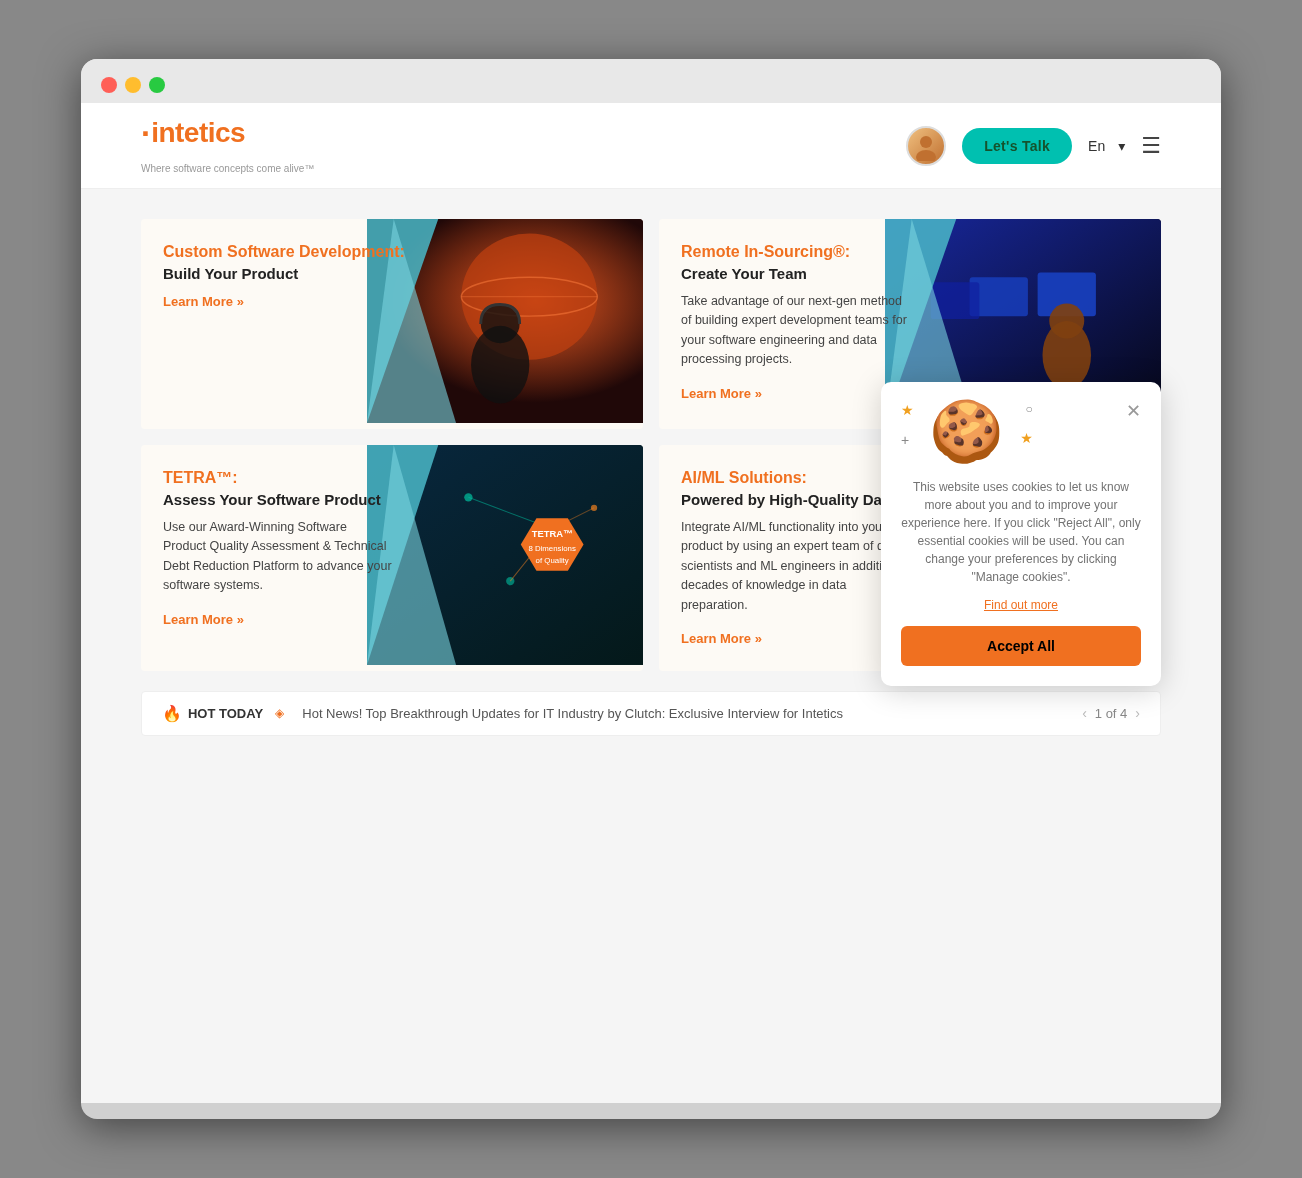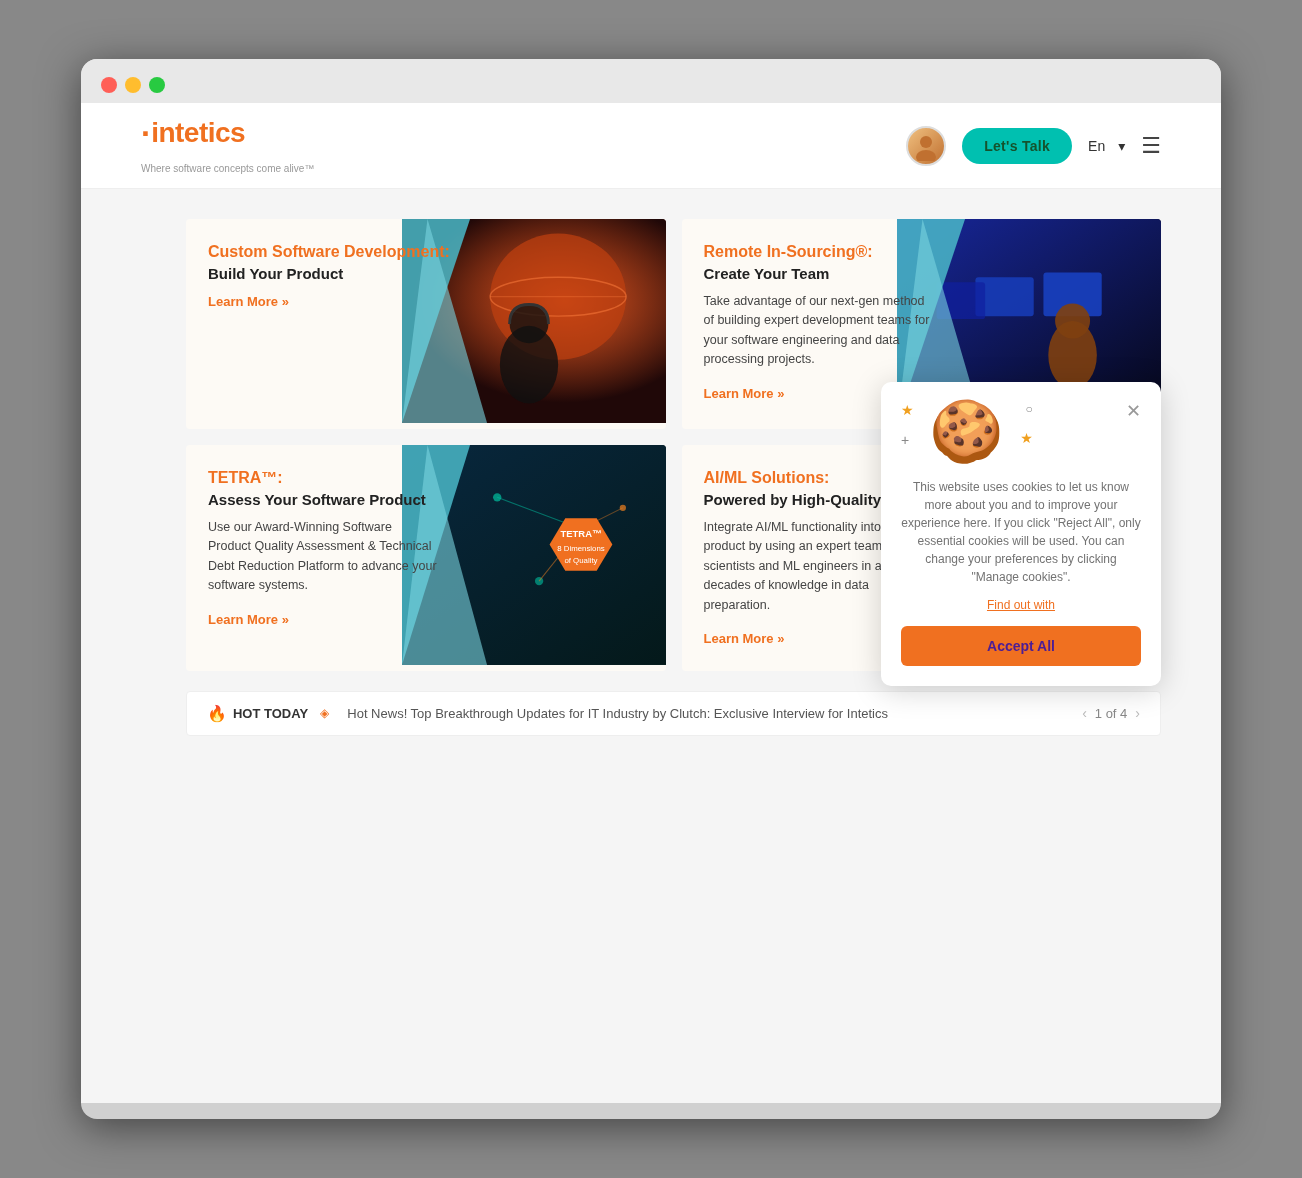--- a/index.html
+++ b/index.html
@@ -141,21 +141,21 @@
     }
     .cookie-img {
       font-size: 60px; text-align: center; line-height: 1;
     }
     .cookie-close { color: #999; font-size: 18px; cursor: pointer; line-height: 1; }
     .cookie-text { font-size: 12px; color: #737373; line-height: 1.5; text-align: center; margin-bottom: 12px; }
     .cookie-link { color: #f07020; text-decoration: underline; font-size: 12px; display: block; text-align: center; margin-bottom: 14px; cursor: pointer; }
     .cookie-btn {
       width: 100%;
       background: #f07020;
-      color: #4c1d95;
+      color: #000000;
       border: none;
       padding: 12px;
       border-radius: 6px;
       font-size: 14px;
       font-weight: 600;
       cursor: pointer;
     }
     
     .img-custom-software {
       background: linear-gradient(135deg, #c84010 0%, #401010 50%, #804030 100%);
@@ -169,21 +169,21 @@
     .img-tetra {
       background: linear-gradient(135deg, #103050 0%, #082020 60%, #204040 100%);
       width: 100%; height: 100%;
       position: relative;
     }
     .img-aiml {
       background: linear-gradient(135deg, #800080 0%, #400060 50%, #c040c0 100%);
       width: 100%; height: 100%;
     }
     
-    .content-wrapper { position: relative; margin-left: 45px; }
+    .content-wrapper { position: relative; }
   </style>
 </head>
 <body>
 
 <div class="browser-window">
 
   <div class="browser-chrome">
     <div class="dot dot-red"></div>
     <div class="dot dot-yellow"></div>
     <div class="dot dot-green"></div>
@@ -387,19 +387,19 @@
             </div>
             <div class="cookie-img">🍪</div>
             <div style="display:flex;flex-direction:column;gap:4px;align-items:flex-end;">
               <span style="color:#888;font-size:12px;">○</span>
               <span style="color:#f0a020;font-size:14px;margin-top:10px;">★</span>
             </div>
           </div>
           <span class="cookie-close">✕</span>
         </div>
         <div class="cookie-text">This website uses cookies to let us know more about you and to improve your experience here. If you click "Reject All", only essential cookies will be used. You can change your preferences by clicking "Manage cookies".</div>
-        <a class="cookie-link">Find out with</a>
+        <a class="cookie-link">Find out more</a>
         <button class="cookie-btn">Accept All</button>
       </div>
 
     </div>
   </div>
 </div>
 
 </body></html>

